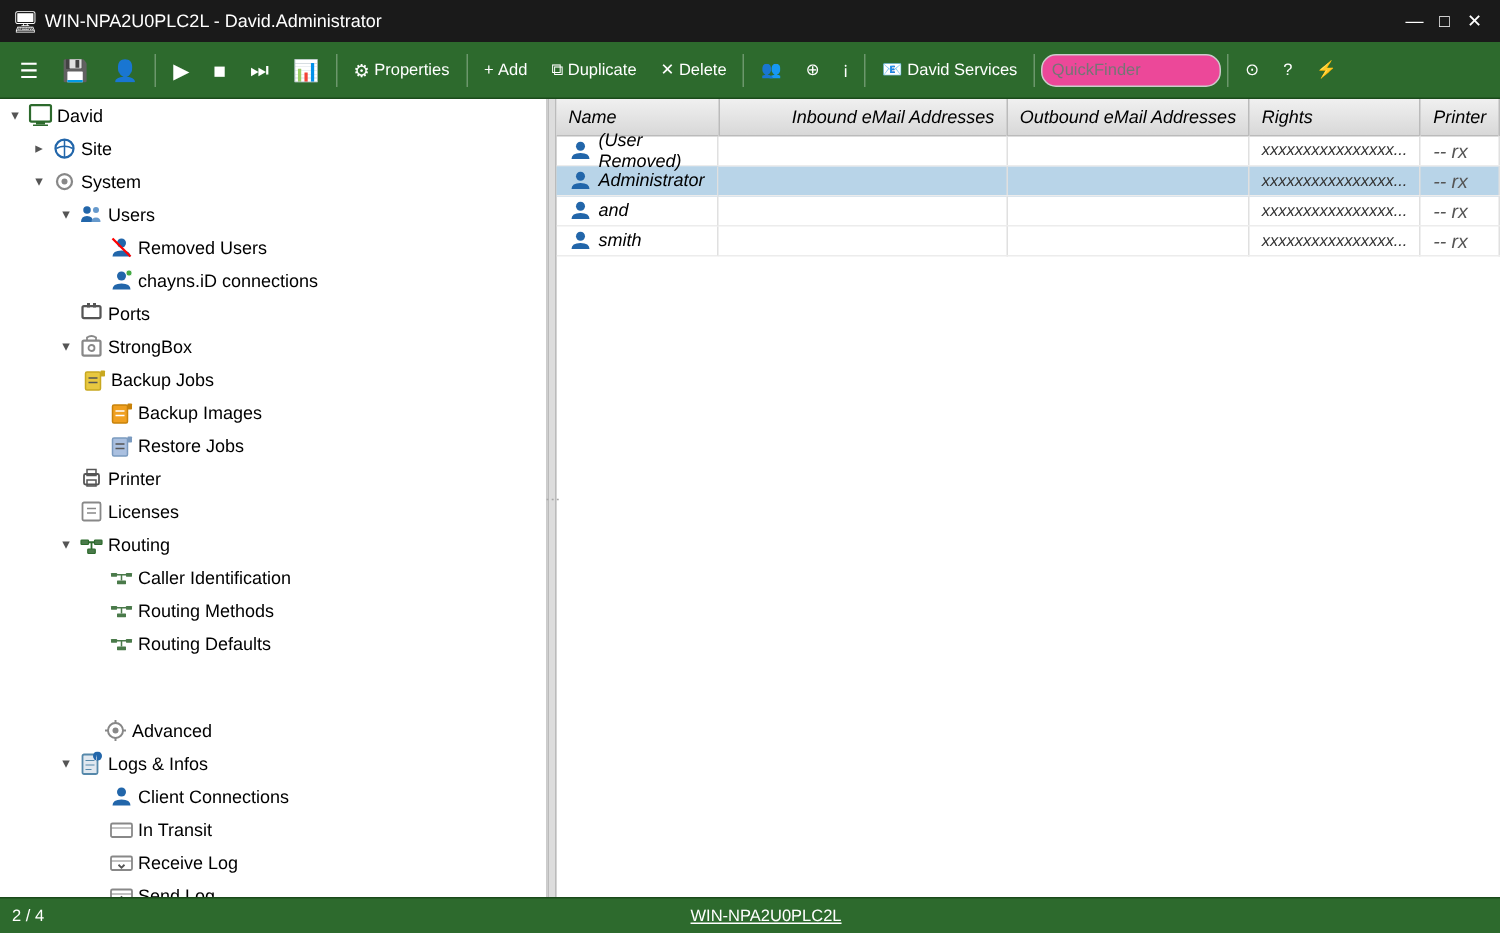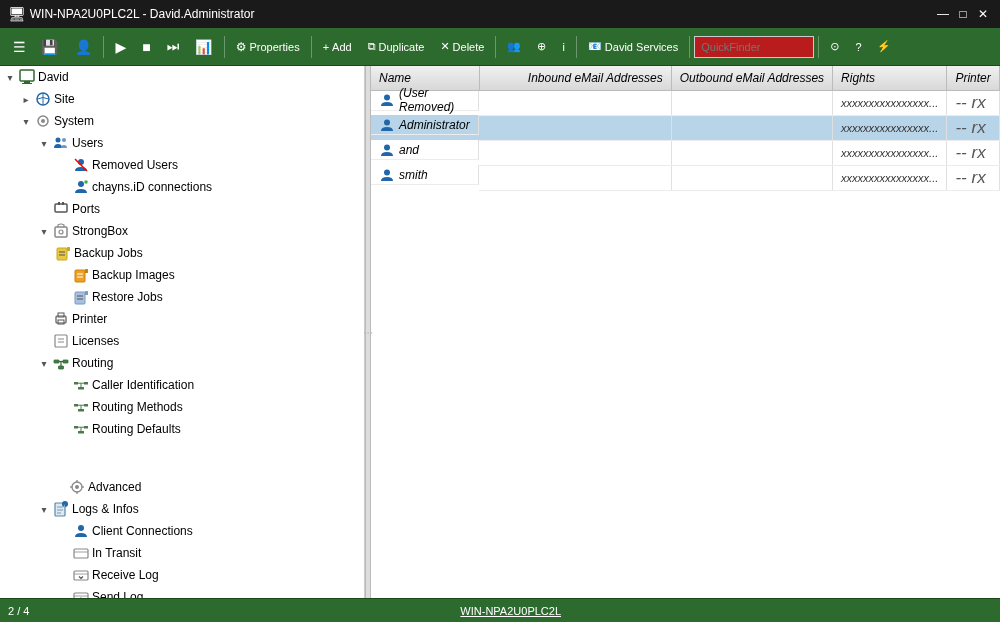--- a/index.html
+++ b/index.html
@@ -32,21 +32,21 @@
       gap: 2px;
       border-bottom: 1px solid #1a4a1a;
     }
     .toolbar-btn {
       background: transparent; border: 1px solid transparent; color: #fff; cursor: pointer;
       padding: 3px 6px; border-radius: 2px; font-size: 11px; display: flex; align-items: center; gap: 3px; height: 28px; white-space: nowrap;
     }
     .toolbar-separator { width: 1px; height: 22px; background: rgba(255,255,255,0.3); margin: 0 2px; }
     .toolbar-icon { font-size: 14px; }
     .quickfinder-input {
-      background: #b91c1c; border: 1px solid #ccc; height: 22px; padding: 2px 6px; font-size: 11px; width: 120px; border-radius: 0;
+      background: #ec4899; border: 1px solid #ccc; height: 22px; padding: 2px 6px; font-size: 11px; width: 120px; border-radius: 10px;
     }
 
     
     .main-layout {
       display: flex;
       height: calc(622px - 28px - 38px - 24px);
       background: #fff;
     }
 
     
@@ -138,21 +138,21 @@
       display: flex;
       align-items: center;
       padding: 0 8px;
       font-size: 11px;
       border-top: 1px solid #1a4a1a;
       justify-content: space-between;
     }
     .status-center { flex: 1; text-align: center; text-decoration: underline; }
 
     .col-rights { font-size: 11px; color: #333; }
-    .col-perms { font-size: 17px; color: #555; margin-top: 24px; }
+    .col-perms { font-size: 13px; color: #555; margin-top: 24px; }
 
     
     ::-webkit-scrollbar { width: 8px; height: 8px; }
     ::-webkit-scrollbar-track { background: #f0f0f0; }
     ::-webkit-scrollbar-thumb { background: #aaa; border-radius: 4px; }
 
     
     svg.tree-svg { width: 16px; height: 16px; }
   </style>
 </head>

